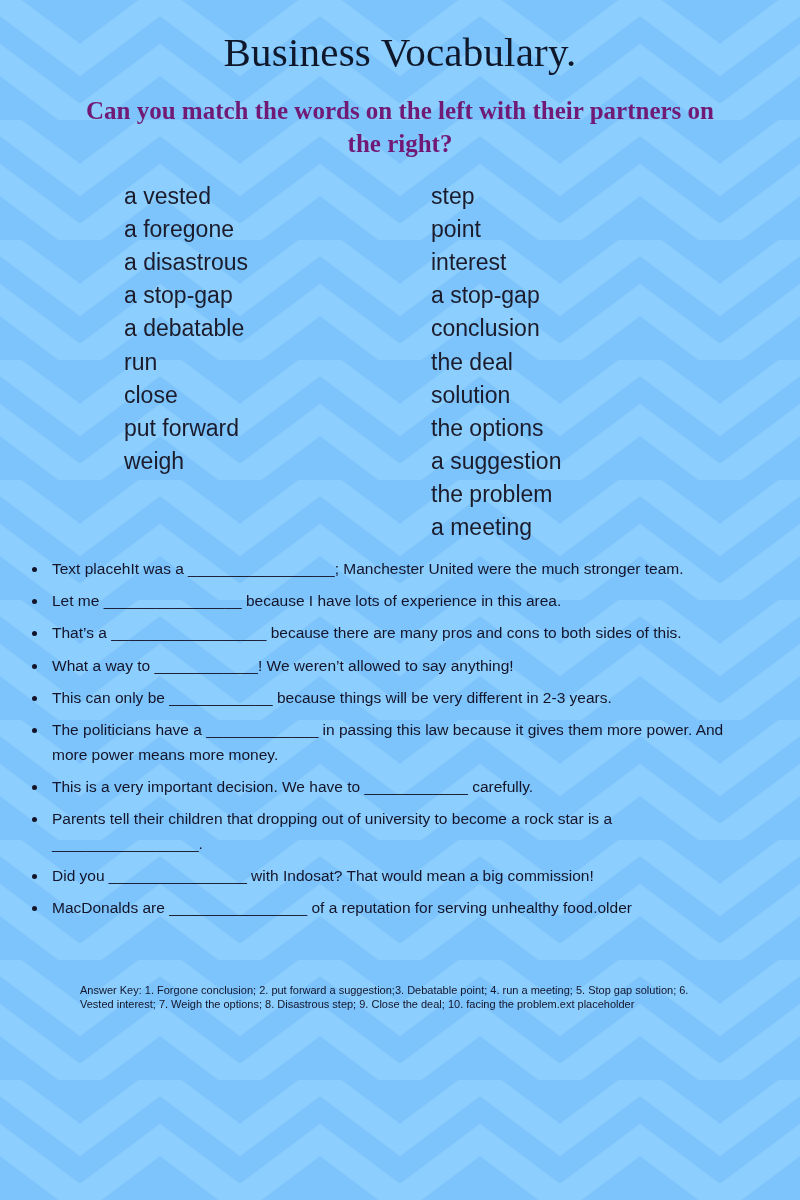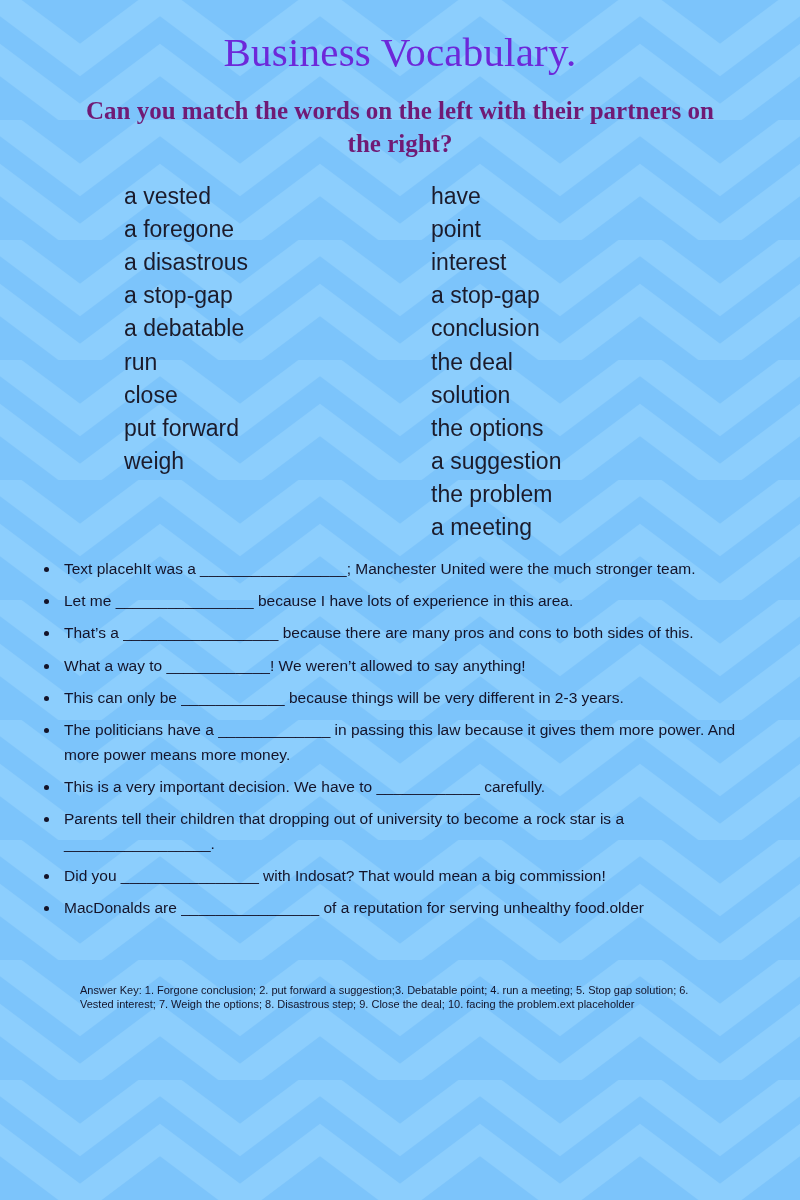--- a/index.html
+++ b/index.html
@@ -27,21 +27,21 @@
     z-index: 1;
     width: 800px;
     height: 1200px;
     box-sizing: border-box;
   }
   .title {
     font-family: "Liberation Serif", serif;
     font-size: 41px;
     text-align: center;
     margin: 28px 0 0 0;
-    color: #6d28d9;
+    color: #0f172a;
     font-weight: normal;
     letter-spacing: 0.2px;
   }
   .subtitle {
     font-family: "Liberation Serif", serif;
     font-size: 25px;
     font-weight: bold;
     text-align: center;
     line-height: 1.32;
     margin: 18px 70px 0 70px;
@@ -57,21 +57,21 @@
     width: 245px;
     text-align: left;
   }
   .col-left { margin-right: 62px; }
   .word {
     font-size: 23px;
     line-height: 1.44;
     color: #1b1b2b;
   }
   .sentences {
-    margin: 12px 40px 0 60px;
+    margin: 12px 40px 0 48px;
     padding: 0;
   }
   .sentences li {
     font-size: 15.5px;
     line-height: 1.62;
     margin-bottom: 7px;
     color: #14142a;
     padding-left: 4px;
   }
   .answer-key {
@@ -107,21 +107,21 @@
       <div class="word">a foregone</div>
       <div class="word">a disastrous</div>
       <div class="word">a stop-gap</div>
       <div class="word">a debatable</div>
       <div class="word">run</div>
       <div class="word">close</div>
       <div class="word">put forward</div>
       <div class="word">weigh</div>
     </div>
     <div class="col col-right">
-      <div class="word">have</div>
+      <div class="word">step</div>
       <div class="word">point</div>
       <div class="word">interest</div>
       <div class="word">a stop-gap</div>
       <div class="word">conclusion</div>
       <div class="word">the deal</div>
       <div class="word">solution</div>
       <div class="word">the options</div>
       <div class="word">a suggestion</div>
       <div class="word">the problem</div>
       <div class="word">a meeting</div>

